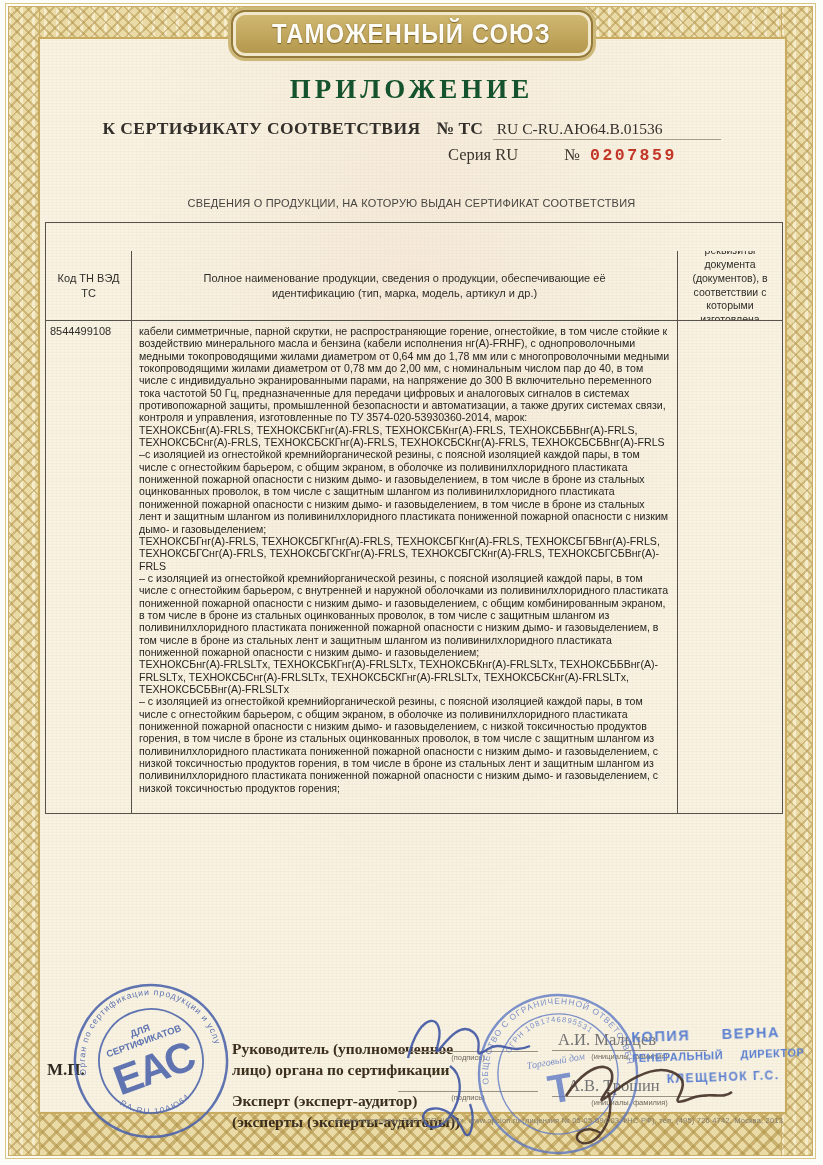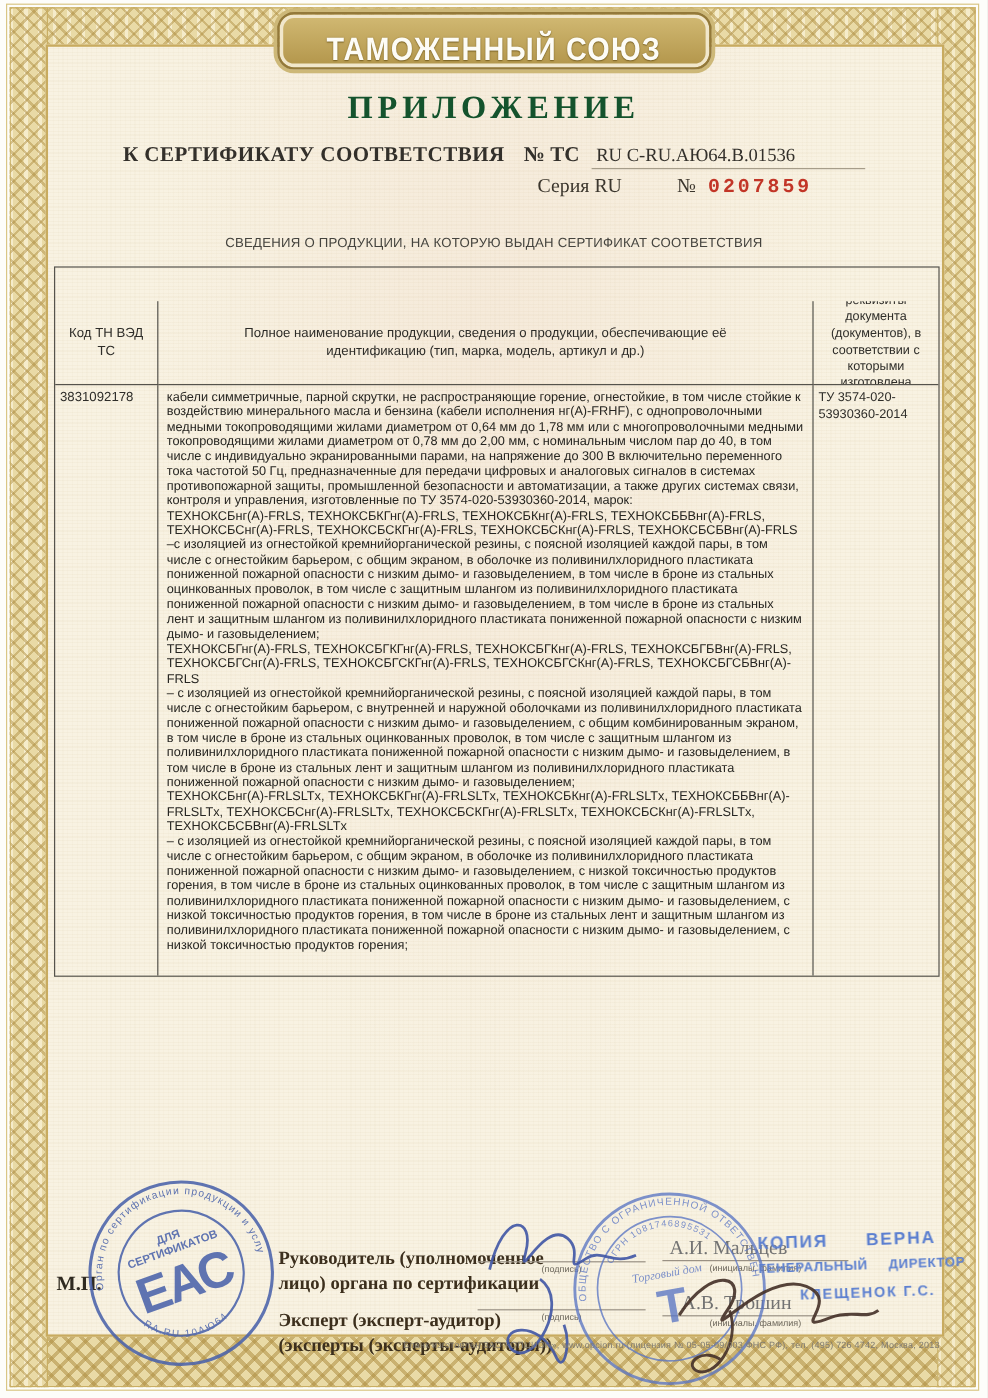--- a/index.html
+++ b/index.html
@@ -26,21 +26,21 @@
       radial-gradient(ellipse at 50% 26%, rgba(226,180,164,.14), rgba(0,0,0,0) 55%),
       repeating-linear-gradient(0deg, rgba(203,183,138,.08) 0 1px, rgba(0,0,0,0) 1px 3px),
       repeating-linear-gradient(90deg, rgba(203,183,138,.05) 0 1px, rgba(0,0,0,0) 1px 4px);
     border:2px solid #c8ab5f;}
   
   .banner{position:absolute;left:50%;top:10px;transform:translateX(-50%);
     width:358px;height:44px;border-radius:14px;
     background:linear-gradient(180deg,#d2ba74,#b2954a);
     border:2px solid #93793a;
     box-shadow: inset 0 0 0 3px #f1e7cb, 0 0 0 3px #cdb878;
-    display:flex;align-items:flex-end;justify-content:center;}
+    display:flex;align-items:center;justify-content:center;}
   .banner span{color:#fdfcf6;font-weight:bold;font-size:24px;letter-spacing:1px;
     transform:scaleY(1.12);text-shadow:0 1px 1px rgba(112,88,28,.85), 0 0 1px rgba(112,88,28,.6);}
   .doc-title{position:absolute;top:74px;left:0;width:100%;text-align:center;
     font-family:"Liberation Serif",serif;font-weight:bold;font-size:27px;letter-spacing:4px;color:#14532d;}
   .cert-line{position:absolute;top:118px;left:0;width:100%;text-align:center;
     font-family:Liberation Serif, serif;color:#33302b;white-space:nowrap;}
   .cert-line .lbl{font-weight:bold;font-size:17.5px;letter-spacing:.4px;}
   .cert-line .no-lbl{font-weight:bold;font-size:17.5px;margin-left:12px;}
   .cert-line .val{font-size:15.5px;margin-left:6px;border-bottom:1px solid #a69d8a;
     padding:0 58px 2px 4px;}
@@ -119,31 +119,30 @@
     <span class="ser">Серия RU</span>
     <span class="num-sign">№</span>
     <span class="num">0207859</span>
   </div>
   <div class="section-heading">СВЕДЕНИЯ О ПРОДУКЦИИ, НА КОТОРУЮ ВЫДАН СЕРТИФИКАТ СООТВЕТСТВИЯ</div>
 
   <div class="ptable">
     <div class="cell hrow">Код ТН ВЭД ТС</div>
     <div class="cell hrow" style="padding:3px 40px;">Полное наименование продукции, сведения о продукции, обеспечивающие её идентификацию (тип, марка, модель, артикул и др.)</div>
     <div class="cell hrow h3 last">Наименование и реквизиты документа (документов), в соответствии с которыми изготовлена продукция</div>
-    <div class="cell body-c1">3831092178</div>
+    <div class="cell body-c1">8544499108</div>
     <div class="cell body-c2">
         <div class="para">кабели симметричные, парной скрутки, не распространяющие горение, огнестойкие, в том числе стойкие к воздействию минерального масла и бензина (кабели исполнения нг(А)-FRHF), с однопроволочными медными токопроводящими жилами диаметром от 0,64 мм до 1,78 мм или с многопроволочными медными токопроводящими жилами диаметром от 0,78 мм до 2,00 мм, с номинальным числом пар до 40, в том числе с индивидуально экранированными парами, на напряжение до 300 В включительно переменного тока частотой 50 Гц, предназначенные для передачи цифровых и аналоговых сигналов в системах противопожарной защиты, промышленной безопасности и автоматизации, а также других системах связи, контроля и управления, изготовленные по ТУ 3574-020-53930360-2014, марок:</div>
         <div class="para">ТЕХНОКСБнг(А)-FRLS, ТЕХНОКСБКГнг(А)-FRLS, ТЕХНОКСБКнг(А)-FRLS, ТЕХНОКСББВнг(А)-FRLS, ТЕХНОКСБСнг(А)-FRLS, ТЕХНОКСБСКГнг(А)-FRLS, ТЕХНОКСБСКнг(А)-FRLS, ТЕХНОКСБСБВнг(А)-FRLS</div>
         <div class="para">–с изоляцией из огнестойкой кремнийорганической резины, с поясной изоляцией каждой пары, в том числе с огнестойким барьером, с общим экраном, в оболочке из поливинилхлоридного пластиката пониженной пожарной опасности с низким дымо- и газовыделением, в том числе в броне из стальных оцинкованных проволок, в том числе с защитным шлангом из поливинилхлоридного пластиката пониженной пожарной опасности с низким дымо- и газовыделением, в том числе в броне из стальных лент и защитным шлангом из поливинилхлоридного пластиката пониженной пожарной опасности с низким дымо- и газовыделением;</div>
         <div class="para">ТЕХНОКСБГнг(А)-FRLS, ТЕХНОКСБГКГнг(А)-FRLS, ТЕХНОКСБГКнг(А)-FRLS, ТЕХНОКСБГБВнг(А)-FRLS, ТЕХНОКСБГСнг(А)-FRLS, ТЕХНОКСБГСКГнг(А)-FRLS, ТЕХНОКСБГСКнг(А)-FRLS, ТЕХНОКСБГСБВнг(А)-FRLS</div>
         <div class="para">– с изоляцией из огнестойкой кремнийорганической резины, с поясной изоляцией каждой пары, в том числе с огнестойким барьером, с внутренней и наружной оболочками из поливинилхлоридного пластиката пониженной пожарной опасности с низким дымо- и газовыделением, с общим комбинированным экраном, в том числе в броне из стальных оцинкованных проволок, в том числе с защитным шлангом из поливинилхлоридного пластиката пониженной пожарной опасности с низким дымо- и газовыделением, в том числе в броне из стальных лент и защитным шлангом из поливинилхлоридного пластиката пониженной пожарной опасности с низким дымо- и газовыделением;</div>
         <div class="para">ТЕХНОКСБнг(А)-FRLSLTх, ТЕХНОКСБКГнг(А)-FRLSLTх, ТЕХНОКСБКнг(А)-FRLSLTх, ТЕХНОКСББВнг(А)-FRLSLTх, ТЕХНОКСБСнг(А)-FRLSLTх, ТЕХНОКСБСКГнг(А)-FRLSLTх, ТЕХНОКСБСКнг(А)-FRLSLTх, ТЕХНОКСБСБВнг(А)-FRLSLTх</div>
         <div class="para">– с изоляцией из огнестойкой кремнийорганической резины, с поясной изоляцией каждой пары, в том числе с огнестойким барьером, с общим экраном, в оболочке из поливинилхлоридного пластиката пониженной пожарной опасности с низким дымо- и газовыделением, с низкой токсичностью продуктов горения, в том числе в броне из стальных оцинкованных проволок, в том числе с защитным шлангом из поливинилхлоридного пластиката пониженной пожарной опасности с низким дымо- и газовыделением, с низкой токсичностью продуктов горения, в том числе в броне из стальных лент и защитным шлангом из поливинилхлоридного пластиката пониженной пожарной опасности с низким дымо- и газовыделением, с низкой токсичностью продуктов горения;</div>
       </div>
-    <div class="cell body-c3 last">ТУ 3574-020-53930360-2014</div>
   </div>
 
   <div class="mp">М.П.</div>
 
   <svg class="stamp-eac" viewBox="0 0 162 162">
     <defs>
       <path id="eacTop" d="M 15,81 A 66,66 0 1 1 147,81"></path>
       <path id="eacBottom" d="M 32,104 A 55,55 0 0 0 130,104"></path>
     </defs>
     <circle cx="81" cy="81" r="76" fill="none" stroke="#4b63ab" stroke-width="2.6"></circle>

